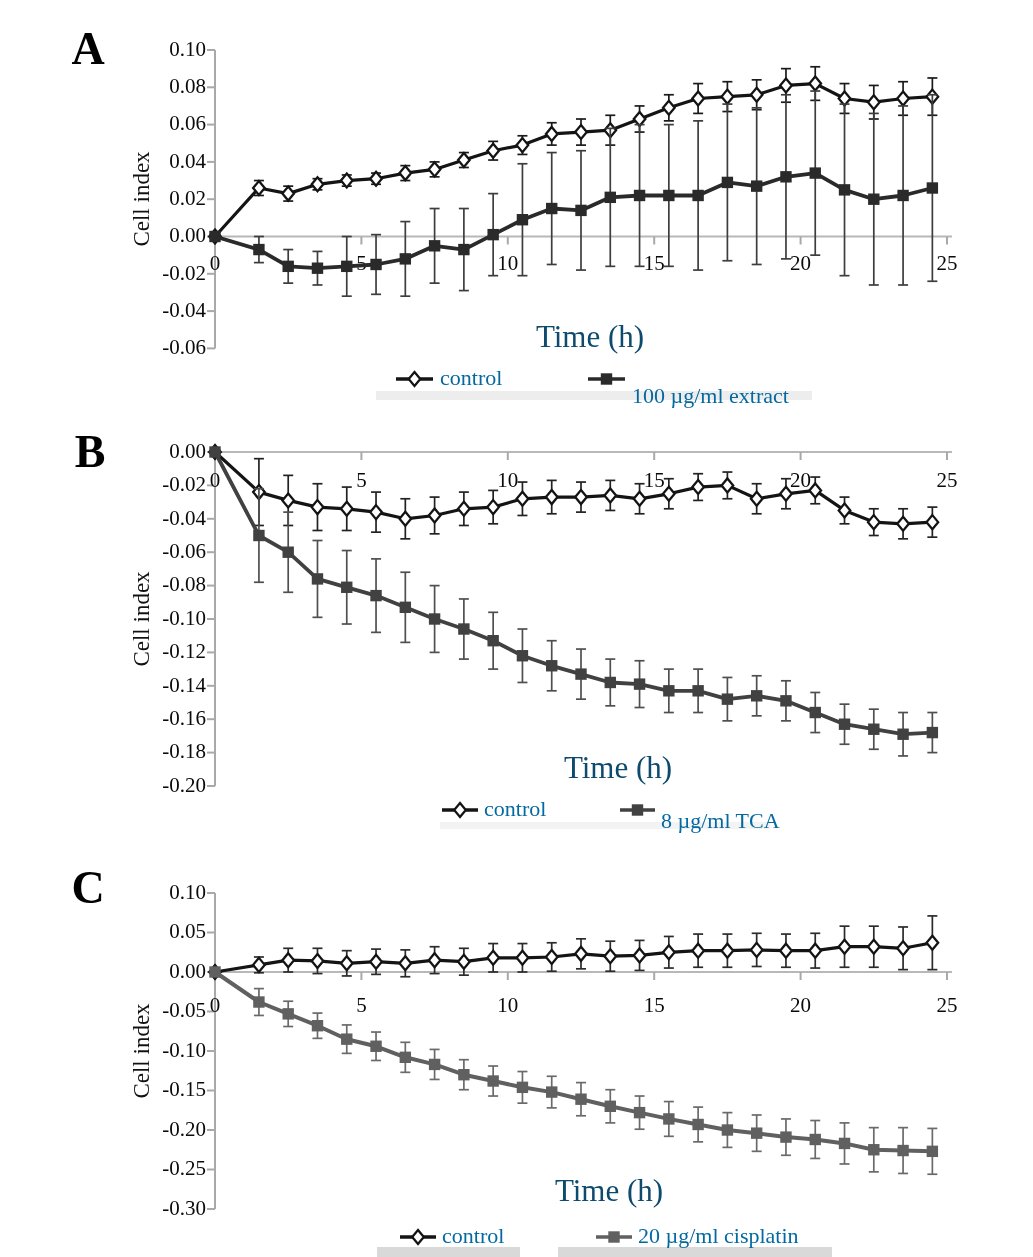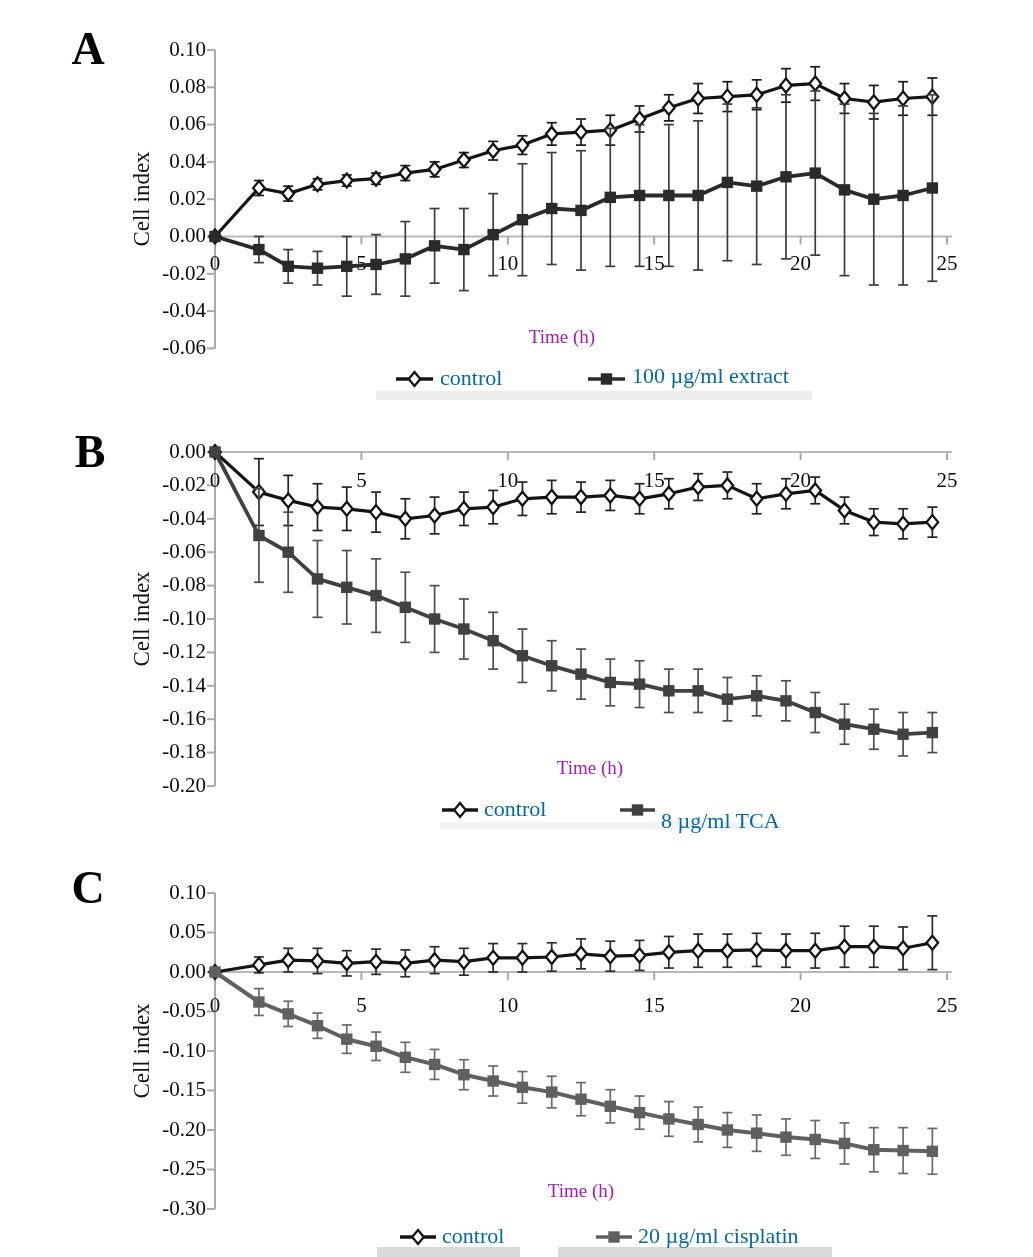--- a/index.html
+++ b/index.html
@@ -3,21 +3,21 @@
 <meta charset="utf-8">
 <style>
   html,body{margin:0;padding:0;background:#ffffff;}
   #canvas{position:relative;width:1033px;height:1257px;background:#ffffff;overflow:hidden;
           font-family:"Liberation Serif","DejaVu Serif",serif;color:#000;}
   #plot-svg{position:absolute;left:0;top:0;}
   .panel-letter{position:absolute;transform:translate(-50%,-50%);
                 font-weight:bold;font-size:46px;line-height:1;color:#000;}
   .ylabel{position:absolute;transform:translate(-50%,-50%) rotate(-90deg);
           font-size:23px;white-space:nowrap;color:#111;}
-  .xlabel{position:absolute;transform:translate(-50%,-50%);font-size:19px;white-space:nowrap;color:#a21caf;}
+  .xlabel{position:absolute;transform:translate(-50%,-50%);font-size:31px;white-space:nowrap;color:#0c4a6e;margin-left:28px;}
   .legend-text{position:absolute;transform:translateY(-52%);font-size:22px;white-space:nowrap;color:#0369a1;}
 </style>
 </head>
 <body>
 
 <div id="canvas">
   <svg id="plot-svg" width="1033" height="1257" viewBox="0 0 1033 1257">
       <g>
         <rect x="376" y="391" width="436" height="9" fill="#ededed"></rect>
         <line x1="215" y1="50" x2="215" y2="348.40000000000003" stroke="#a9a9a9" stroke-width="2"></line>
@@ -769,18 +769,18 @@
 
   <div class="ylabel" style="left:142px;top:199px;">Cell index</div>
   <div class="ylabel" style="left:142px;top:619px;">Cell index</div>
   <div class="ylabel" style="left:142px;top:1051px;">Cell index</div>
 
   <div class="xlabel" style="left:562px;top:337px;">Time (h)</div>
   <div class="xlabel" style="left:590px;top:768px;">Time (h)</div>
   <div class="xlabel" style="left:581px;top:1191px;">Time (h)</div>
 
   <div class="legend-text" style="left:440px;top:379px;">control</div>
-  <div class="legend-text" style="left:632px;top:377px;">100 µg/ml extract</div>
+  <div class="legend-text" style="left:632px;top:397px;">100 µg/ml extract</div>
   <div class="legend-text" style="left:484px;top:810px;">control</div>
   <div class="legend-text" style="left:661px;top:810px;margin-top:12px;">8 µg/ml TCA</div>
   <div class="legend-text" style="left:442px;top:1237px;">control</div>
   <div class="legend-text" style="left:638px;top:1237px;">20 µg/ml cisplatin</div>
 </div>
 
 </body></html>

